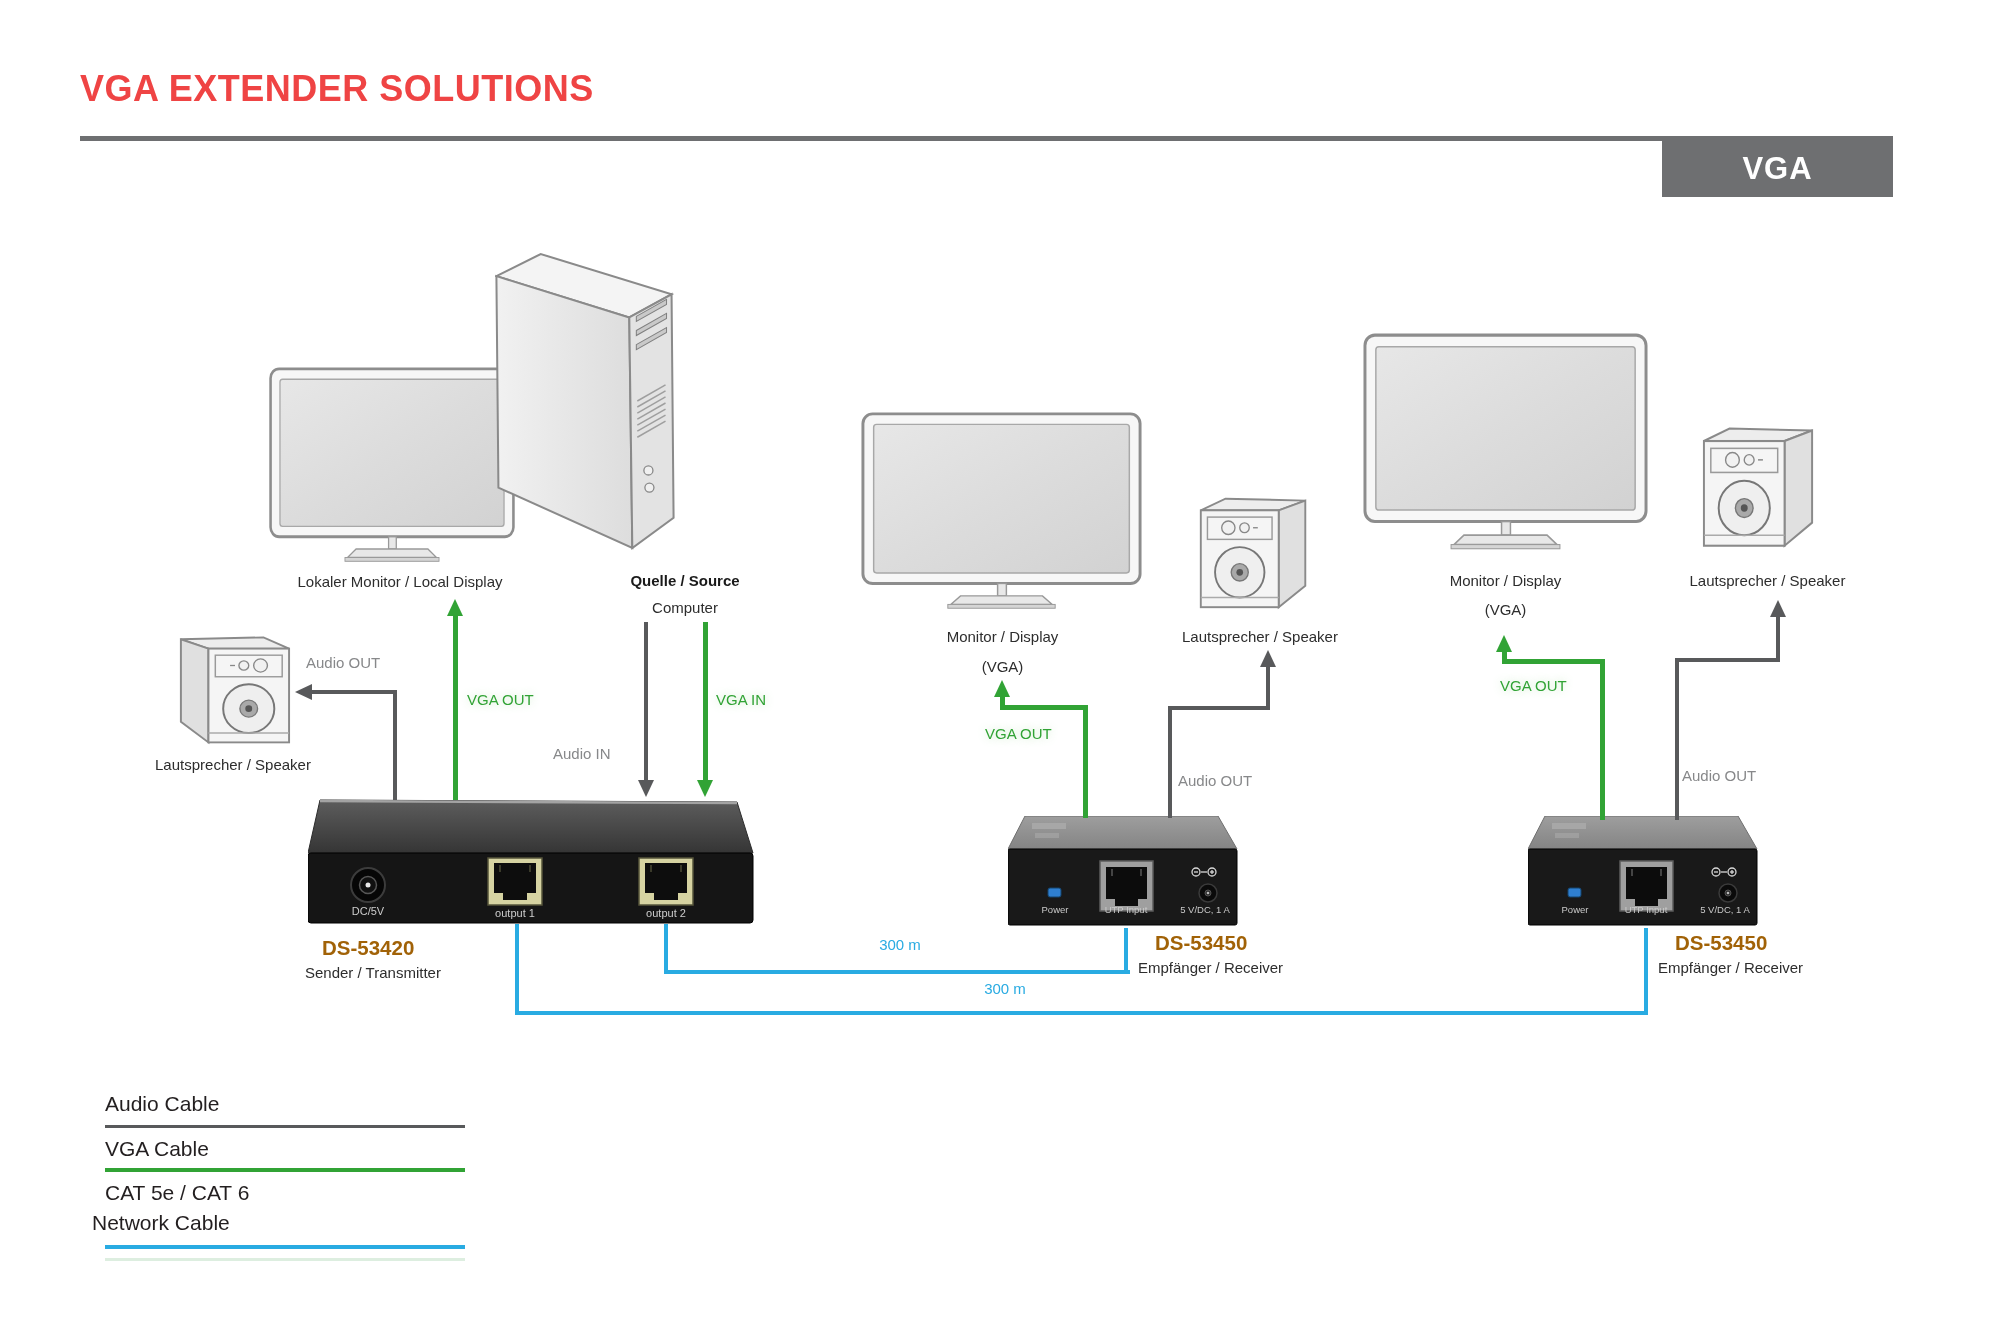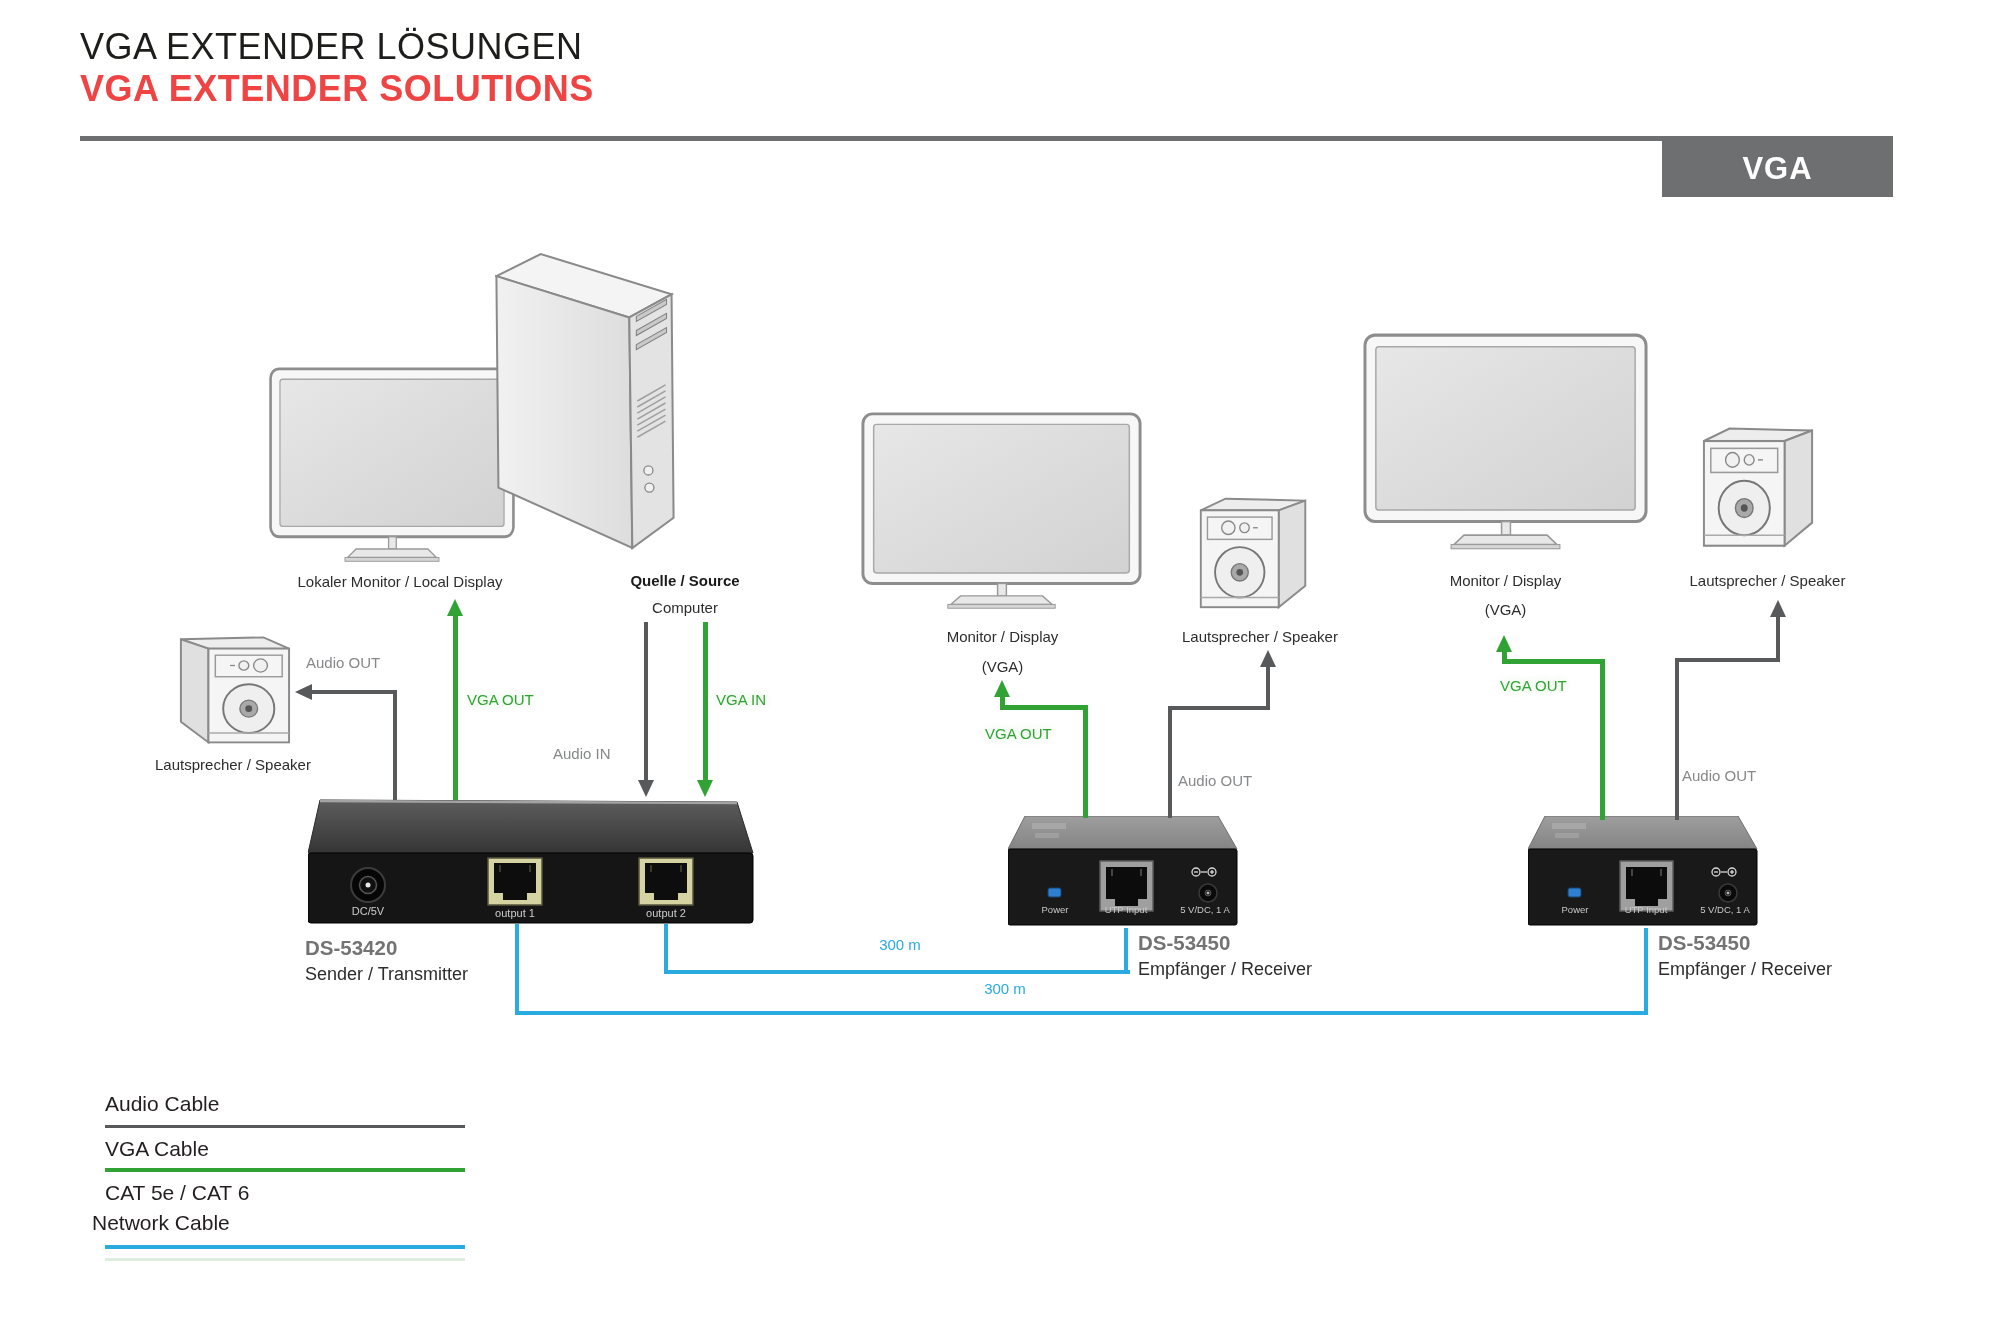--- a/index.html
+++ b/index.html
@@ -12,22 +12,22 @@
   .hrule{position:absolute;left:80px;top:136px;width:1813px;height:5px;background:#6e6f71;}
   .vga-badge{position:absolute;left:1662px;top:140px;width:231px;height:57px;background:#6e6f71;
              display:flex;align-items:center;justify-content:center;color:#fff;font-size:31px;font-weight:bold;letter-spacing:1px;}
   
   .lbl{position:absolute;font-size:15px;color:#2d2d2d;white-space:nowrap;}
   .lbl-c{text-align:center;}
   .lbl-b{font-weight:bold;color:#1a1a1a;}
   .lbl-gray{color:#87888a;}
   .lbl-green{color:#31a335;text-shadow:0 0 9px rgba(130,205,120,.45);}
   .lbl-blue{color:#29abe2;}
-  .model{position:absolute;font-size:20.5px;font-weight:bold;color:#737373;white-space:nowrap;}
-  .role{position:absolute;font-size:18px;color:#2d2d2d;white-space:nowrap;}
+  .model{position:absolute;font-size:20.5px;font-weight:bold;color:#a16207;white-space:nowrap;margin-left:17px;}
+  .role{position:absolute;font-size:15px;color:#2d2d2d;white-space:nowrap;}
   
   .seg{position:absolute;}
   .seg-gray{background:#58595b;}
   .seg-green{background:#31a335;}
   .seg-blue{background:#29abe2;}
   
   .ar{position:absolute;width:0;height:0;}
   .ar-up-green{border-left:8px solid transparent;border-right:8px solid transparent;border-bottom:17px solid #31a335;}
   .ar-up-gray{border-left:8px solid transparent;border-right:8px solid transparent;border-bottom:17px solid #58595b;}
   .ar-down-green{border-left:8px solid transparent;border-right:8px solid transparent;border-top:17px solid #31a335;}
@@ -58,21 +58,20 @@
         <stop offset="0" stop-color="#5d5d5d"></stop>
           <stop offset="1" stop-color="#353535"></stop>
       </linearGradient>
       <linearGradient id="boxTopLight" x1="0" y1="0" x2="0" y2="1">
         <stop offset="0" stop-color="#9e9e9e"></stop>
           <stop offset="1" stop-color="#848484"></stop>
       </linearGradient>
     </defs>
   </svg>
 
-  <div class="title-de">VGA EXTENDER LÖSUNGEN</div>
   <div class="title-en">VGA EXTENDER SOLUTIONS</div>
   <div class="hrule"></div>
   <div class="vga-badge">VGA</div>
 
   <svg class="abs" style="left:268px;top:366px" width="248" height="200" viewBox="0 0 290 212" preserveAspectRatio="none">
     <rect x="3" y="3" width="284" height="178" rx="10" fill="#f7f7f7" stroke="#8d8d8d" stroke-width="3"></rect>
     <rect x="14" y="14" width="262" height="156" rx="3" fill="url(#screenGrad)" stroke="#a8a8a8" stroke-width="1.5"></rect>
     <rect x="141" y="181" width="9" height="13" fill="#e8e8e8" stroke="#999" stroke-width="1.5"></rect>
     <polygon points="103,194 187,194 197,203 93,203" fill="#e8e8e8" stroke="#999" stroke-width="1.5"></polygon>
     <rect x="90" y="203" width="110" height="4" fill="#d5d5d5" stroke="#999" stroke-width="1"></rect>

